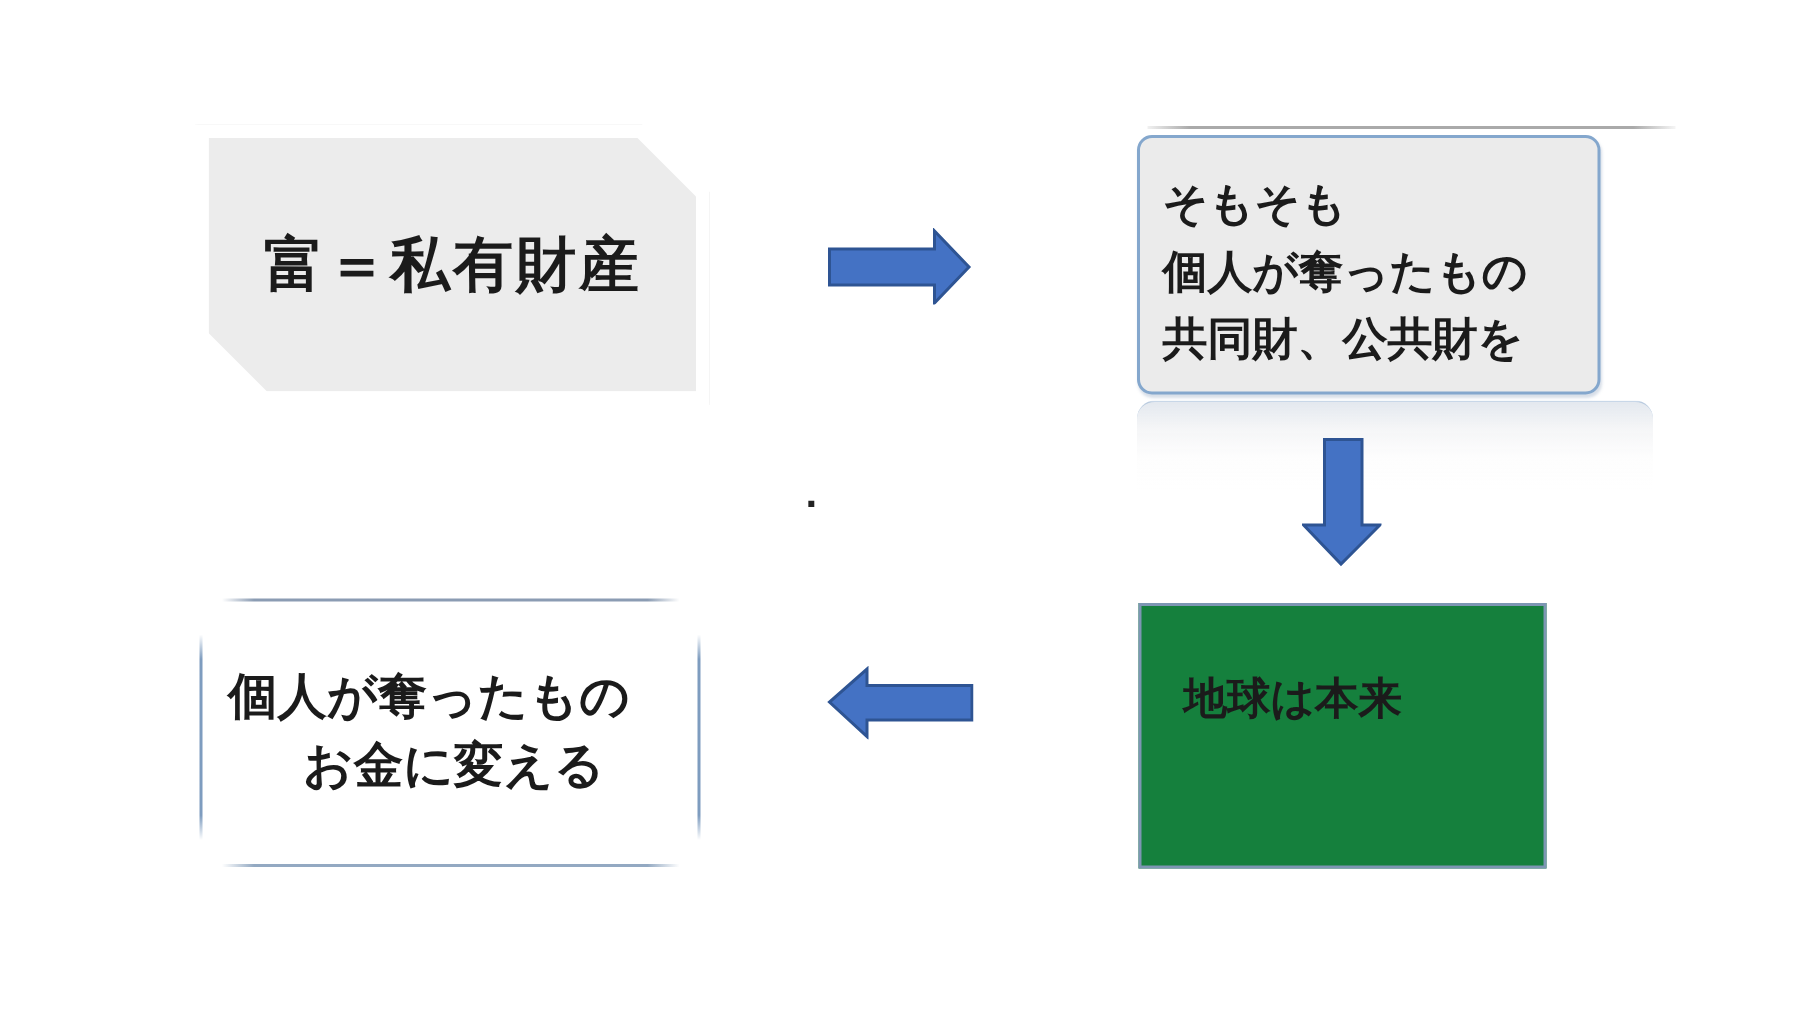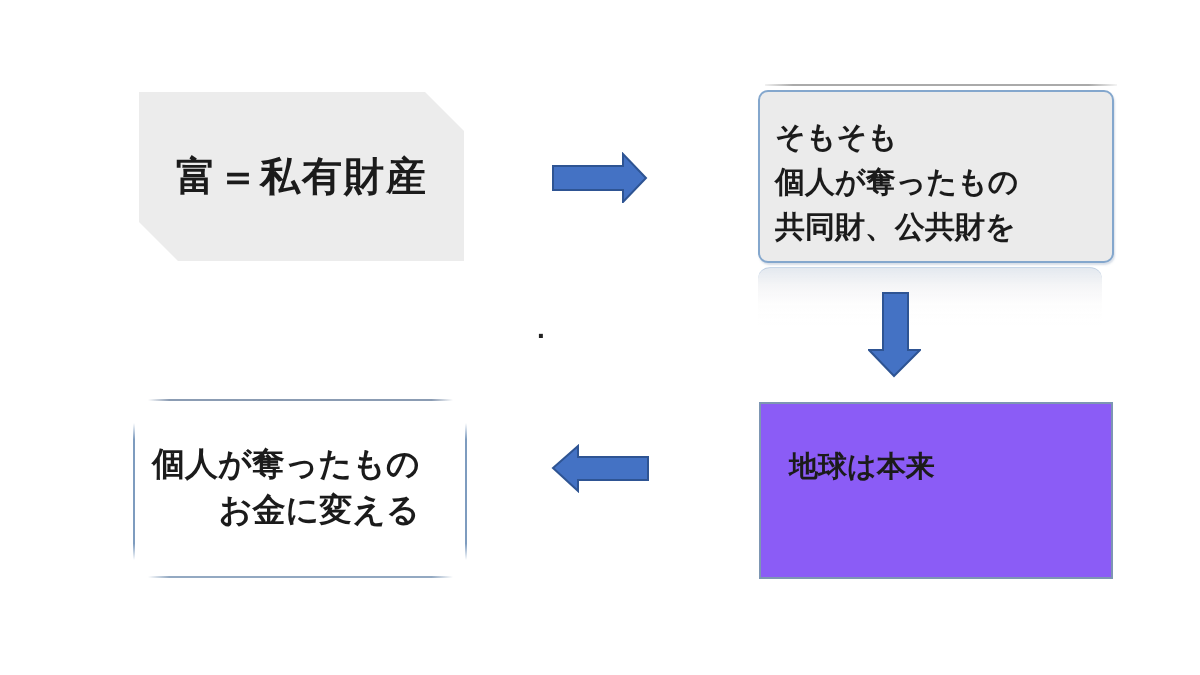--- a/index.html
+++ b/index.html
@@ -28,41 +28,41 @@
     display:flex;align-items:center;
   }
   .wealth-label{font-size:40px;padding-left:37px;letter-spacing:2px;white-space:nowrap;}
 
   
   .origin-topline{
     left:765px;top:84px;width:352px;height:2px;
     background:linear-gradient(to right,rgba(160,160,160,.15),#aaaaaa 8%,#aaaaaa 92%,rgba(160,160,160,.1));
   }
   .origin-box{
-    left:758px;top:90px;width:356px;height:173px;
+    left:758px;top:90px;width:309px;height:173px;
     box-sizing:border-box;
     border:2px solid #84a7cd;border-radius:10px;
     background:#ebebeb;
     box-shadow:1px 2px 2px rgba(140,160,190,.35);
     padding:22px 0 0 15px;
   }
   .origin-box .line{font-size:30px;line-height:45px;font-weight:bold;white-space:nowrap;}
   .origin-reflection{
     left:758px;top:267px;width:344px;height:58px;
     border-radius:12px 12px 0 0;
     border-top:1px solid rgba(132,167,205,.45);
     background:linear-gradient(to bottom,rgba(205,214,226,.55),rgba(228,230,234,.38) 30%,rgba(245,245,245,.15) 65%,rgba(255,255,255,0));
   }
 
   
   .earth-box{
-    left:759px;top:402px;width:354px;height:177px;
+    left:759px;top:402px;width:272px;height:177px;
     box-sizing:border-box;
     border:2px solid #7d96b3;
-    background:#8b5cf6;
+    background:#15803d;
     padding:40px 0 0 28px;
   }
   .earth-box .line{font-size:29px;line-height:44px;font-weight:bold;white-space:nowrap;}
 
   
   .common-box{left:133px;top:399px;width:335px;height:181px;background:#ffffff;}
   .common-edge-top{
     position:absolute;left:15px;right:15px;top:0;height:2px;
     background:linear-gradient(to right,rgba(139,156,179,0),#8b9cb3 7%,#8b9cb3 93%,rgba(139,156,179,0));
   }
@@ -74,21 +74,21 @@
   .common-edge-left{
     position:absolute;left:0;top:24px;bottom:20px;width:2px;
     background:linear-gradient(to bottom,rgba(126,156,191,0),#7e9cbf 12%,#7e9cbf 88%,rgba(126,156,191,0));
   }
   .common-edge-right{
     position:absolute;right:1px;top:24px;bottom:20px;width:2px;
     background:linear-gradient(to bottom,rgba(126,156,191,0),#7e9cbf 12%,#7e9cbf 88%,rgba(126,156,191,0));
   }
   .common-text{position:absolute;left:19px;top:42px;}
   .common-text .line{font-size:33px;line-height:46px;font-weight:bold;white-space:nowrap;}
-  .common-text .line.indent{padding-left:50px;text-align:right;}
+  .common-text .line.indent{padding-left:50px;}
 
   
   .arrow-right{left:552px;top:152px;width:96px;height:51px;}
   .arrow-down{left:868px;top:292px;width:53px;height:86px;}
   .arrow-left{left:549px;top:444px;width:100px;height:49px;}
 
   
   .stray-dot{left:537px;top:315px;font-size:28px;line-height:28px;font-weight:bold;color:#222222;}
 </style>
 </head>

